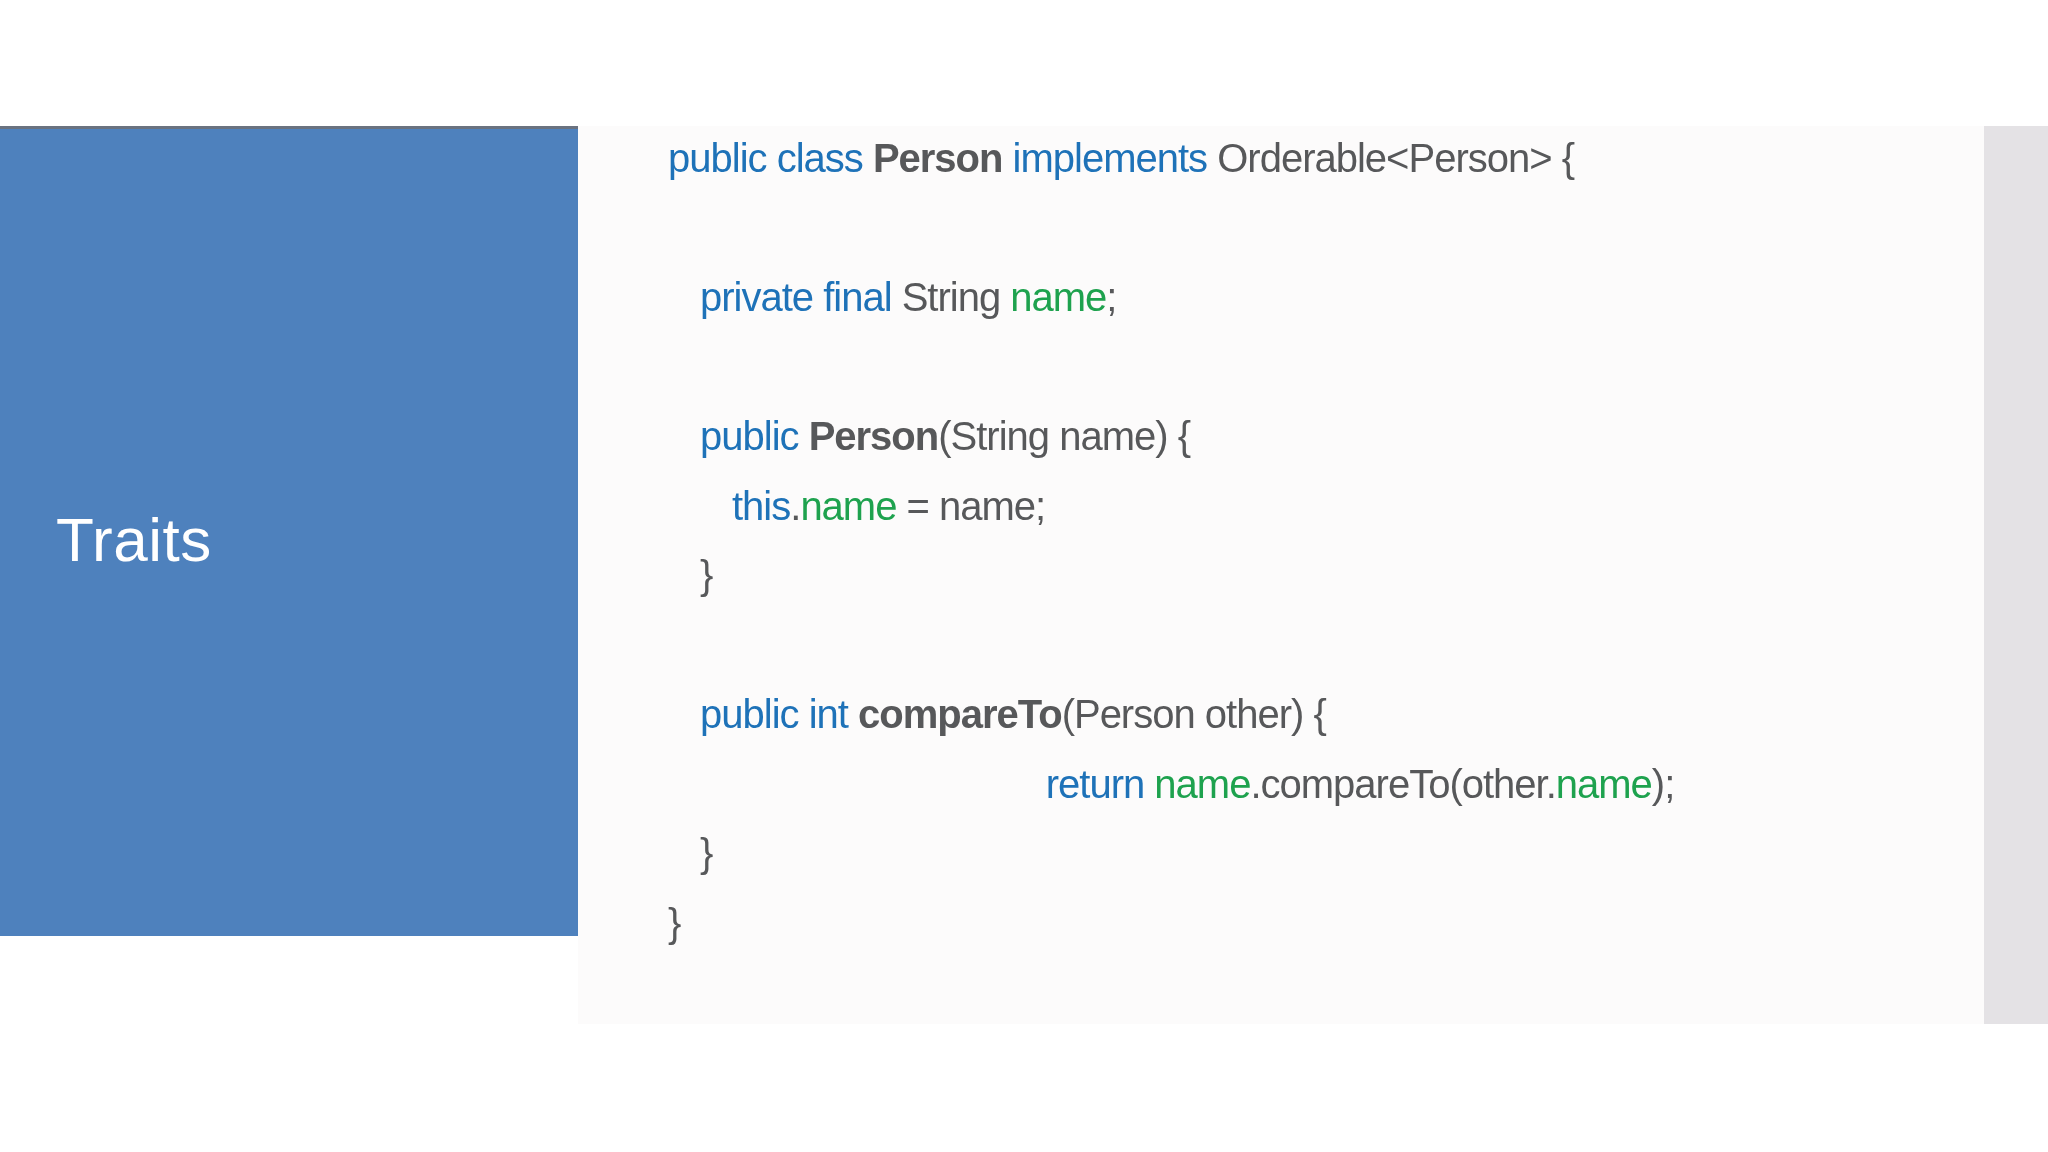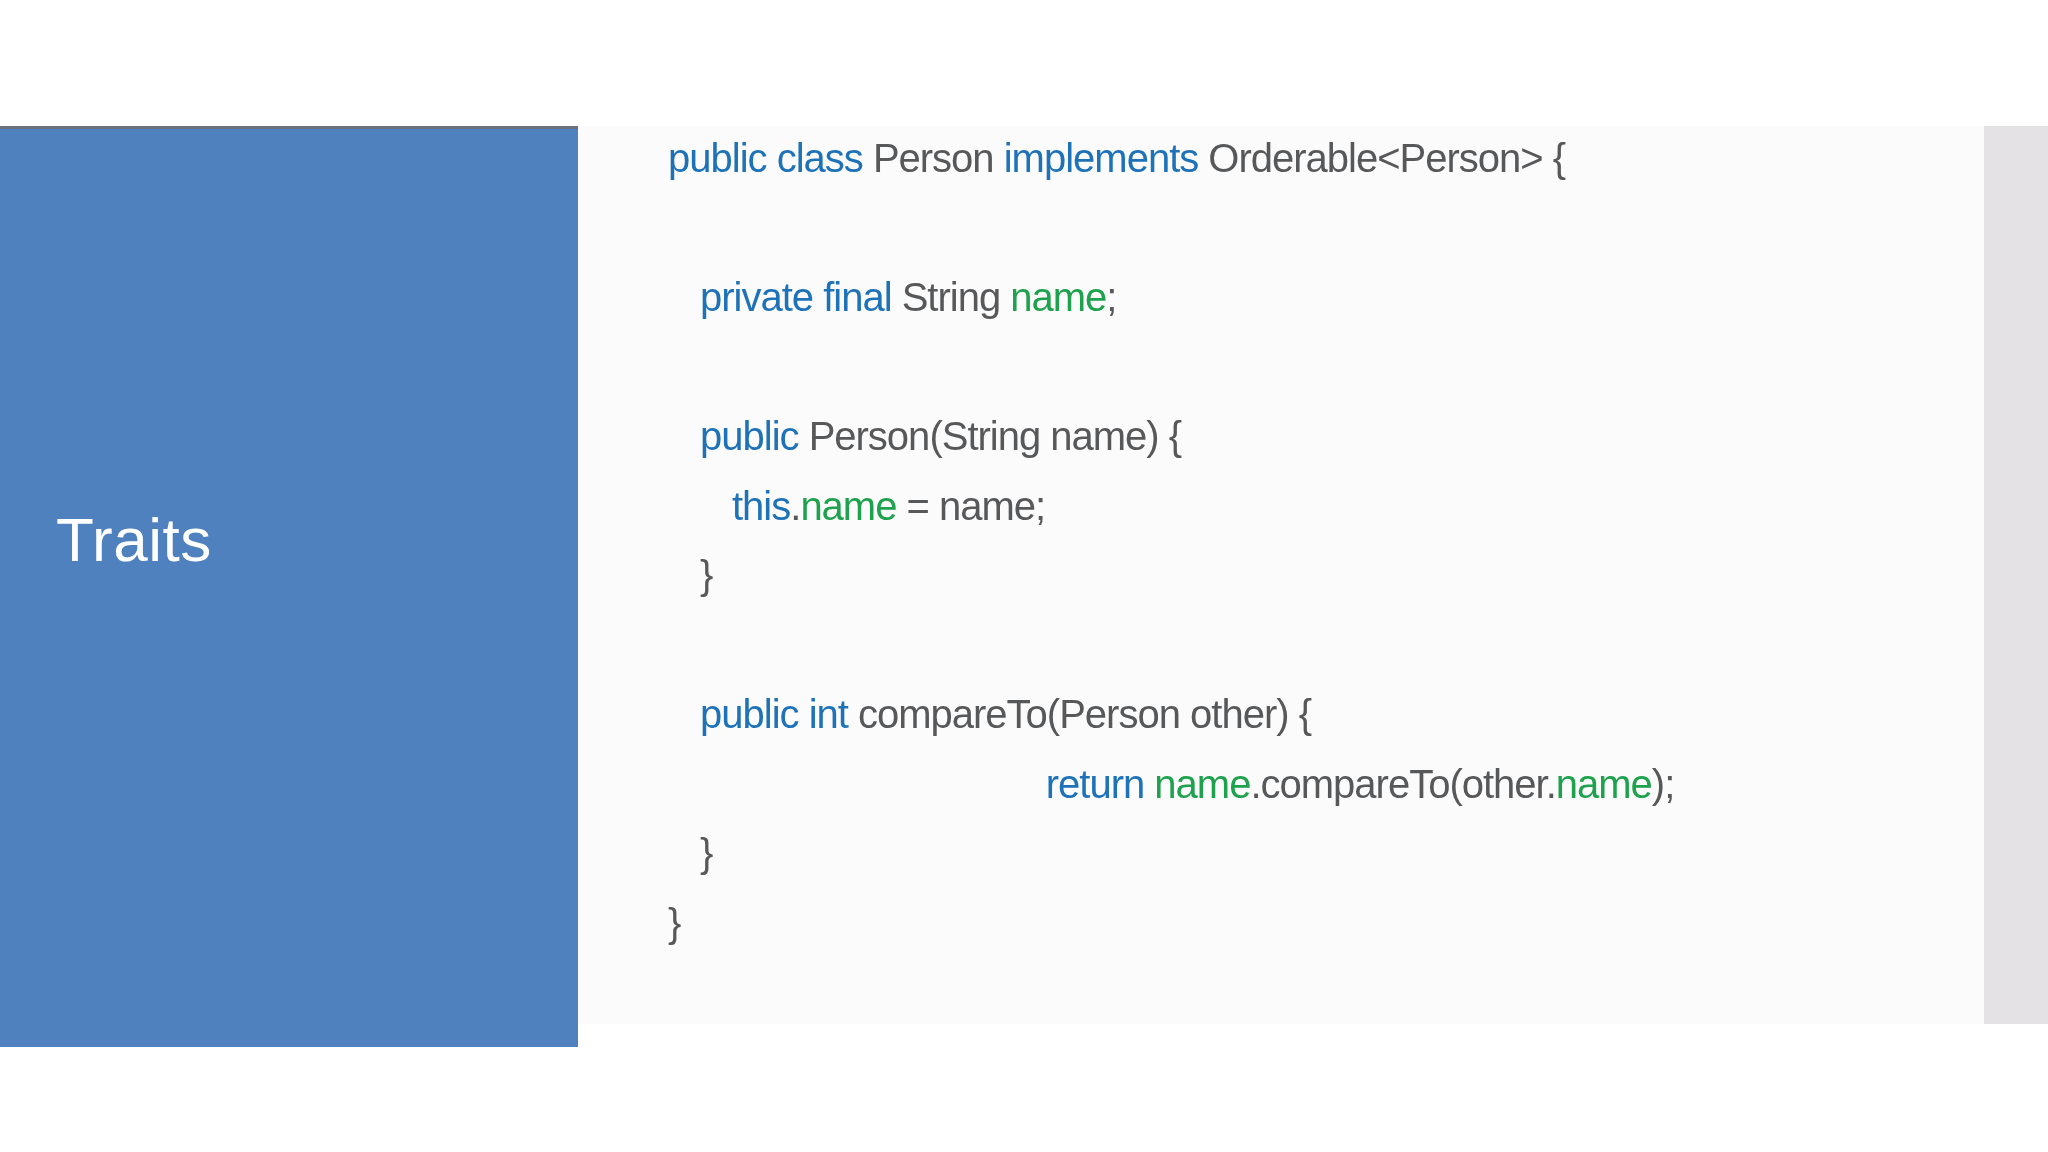--- a/index.html
+++ b/index.html
@@ -13,21 +13,21 @@
     width: 2048px;
     height: 1152px;
     background: #ffffff;
     overflow: hidden;
   }
   .title-box {
     position: absolute;
     left: 0;
     top: 126px;
     width: 578px;
-    height: 921px;
+    height: 810px;
     box-sizing: border-box;
     background: var(--accent-blue, #4e81bd);
     border-top: 3px solid var(--accent-edge, #6a7280);
   }
   .title {
     position: absolute;
     left: 56px;
     top: 380px;
     font-size: 62px;
     line-height: 1;
@@ -61,21 +61,21 @@
     height: 69.5px;
     line-height: 69.5px;
     font-size: 40px;
     letter-spacing: -1px;
     white-space: pre;
     color: var(--code-gray, #57585a);
   }
   .tok-keyword { color: var(--kw-blue, #1e72b8); margin-top: 32px; }
   .tok-plain   { color: var(--code-gray, #57585a); }
   .tok-green   { color: var(--id-green, #1ea24e); margin-top: 38px; }
-  .tok-bold    { color: var(--code-gray, #57585a); font-weight: 400; }
+  .tok-bold    { color: var(--code-gray, #57585a); font-weight: 700; }
 </style>
 </head>
 <body>
 
 <div class="slide">
   <div class="title-box">
     <div class="title">Traits</div>
   </div>
   <div class="code-panel"></div>
   <div class="right-strip"></div>

